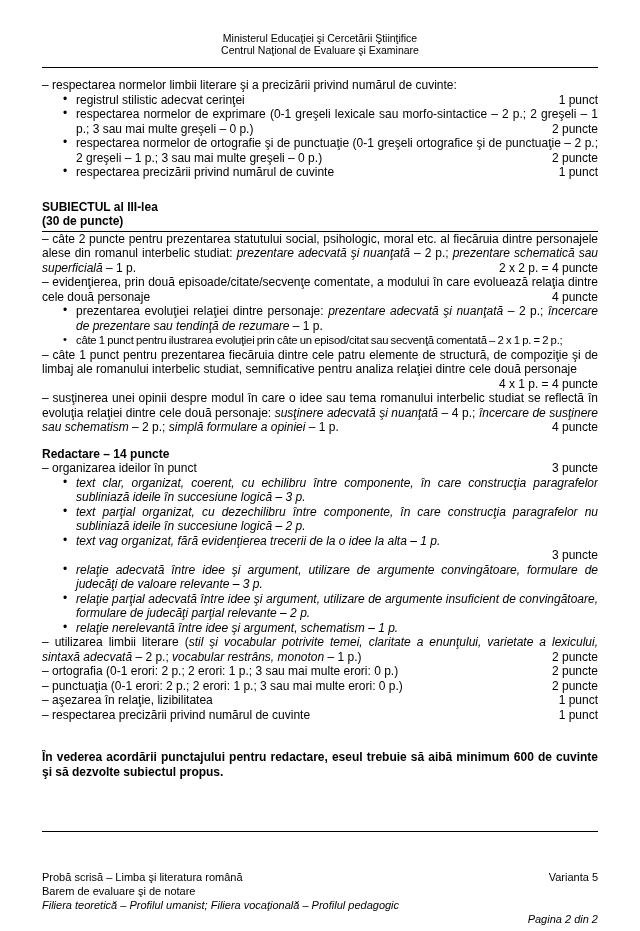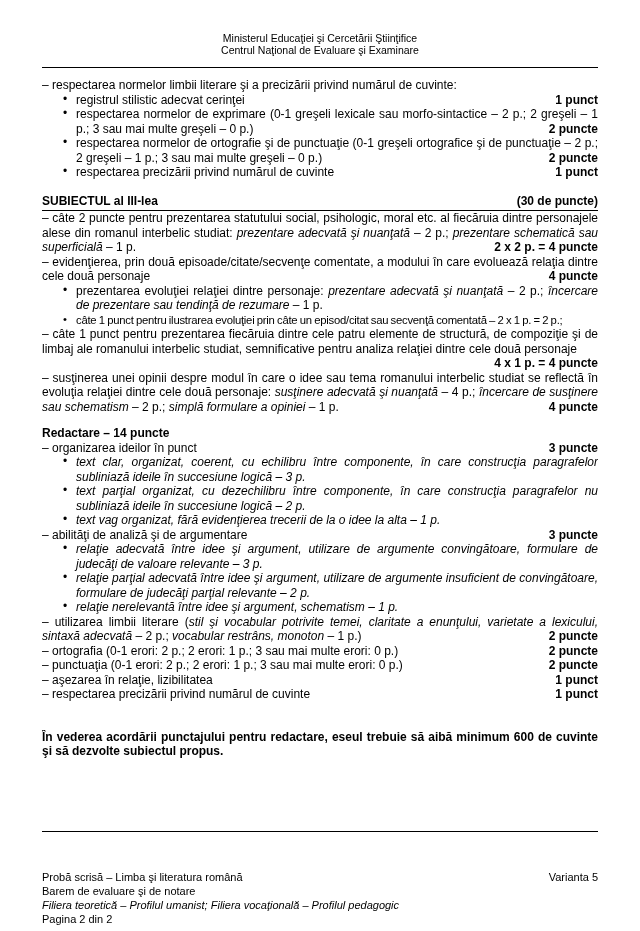--- a/index.html
+++ b/index.html
@@ -25,71 +25,71 @@
   .content {
     position: absolute; top: 78px; left: 42px; width: 556px;
     font-size: 12px; line-height: 14.5px;
     text-align: justify;
   }
   .line { overflow: hidden; }
   .bullet { position: relative; padding-left: 34px; }
   .marker { position: absolute; left: 21px; top: -1px; }
   .it { font-style: italic; }
   .bd { font-weight: bold; }
-  .points { float: right; font-weight: bold; margin-left: 10px; }
+  .points { float: right; font-weight: normal; margin-left: 10px; }
   .cond { font-size: 11.3px; letter-spacing: -0.25px; word-spacing: -0.5px; }
   .section-heading {
     display: flex; justify-content: space-between;
     font-weight: bold;
     border-bottom: 1.5px solid #000;
     padding-bottom: 2px;
   }
 
   .doc-footer {
     position: absolute; left: 42px; width: 556px; bottom: 5px;
     border-top: 1.5px solid #000;
     padding-top: 2px;
     font-size: 11px; line-height: 14px;
   }
   .f-row { display: flex; justify-content: space-between; margin-top: 36px; }
   .f-italic { font-style: italic; }
-  .f-center { text-align: left; }
+  .f-center { text-align: right; font-style: italic; }
 </style>
 </head>
 <body>
 
 <div class="page">
 
   <div class="doc-header">
     <div>Ministerul Educaţiei şi Cercetării Ştiinţifice</div>
     <div>Centrul Naţional de Evaluare şi Examinare</div>
   </div>
 
   <div class="content">
       <div class="line para"><span>– respectarea normelor limbii literare şi a precizării privind numărul de cuvinte:</span></div>
       <div class="line bullet"><span class="marker">•</span><span>registrul stilistic adecvat cerinţei</span><span class="points">1 punct</span></div>
       <div class="line bullet"><span class="marker">•</span><span>respectarea normelor de exprimare (0-1 greşeli lexicale sau morfo-sintactice – 2 p.; 2 greşeli – 1 p.; 3 sau mai multe greşeli – 0 p.)</span><span class="points">2 puncte</span></div>
       <div class="line bullet"><span class="marker">•</span><span>respectarea normelor de ortografie şi de punctuaţie (0-1 greşeli ortografice şi de punctuaţie – 2 p.; 2 greşeli – 1 p.; 3 sau mai multe greşeli – 0 p.)</span><span class="points">2 puncte</span></div>
       <div class="line bullet"><span class="marker">•</span><span>respectarea precizării privind numărul de cuvinte</span><span class="points">1 punct</span></div>
-      <div class="section-heading" style="margin-top: 14px;">
+      <div class="section-heading" style="margin-top: 20px; flex-direction: column;">
         <span>SUBIECTUL al III-lea</span>
         <span>(30 de puncte)</span>
       </div>
       <div class="line para"><span>– câte 2 puncte pentru prezentarea statutului social, psihologic, moral etc. al fiecăruia dintre personajele alese din romanul interbelic studiat: </span><span class="it">prezentare adecvată şi nuanţată</span><span> – 2 p.; </span><span class="it">prezentare schematică sau superficială</span><span> – 1 p.</span><span class="points">2 x 2 p. = 4 puncte</span></div>
       <div class="line para"><span>– evidenţierea, prin două episoade/citate/secvenţe comentate, a modului în care evoluează relaţia dintre cele două personaje</span><span class="points">4 puncte</span></div>
       <div class="line bullet"><span class="marker">•</span><span>prezentarea evoluţiei relaţiei dintre personaje: </span><span class="it">prezentare adecvată şi nuanţată</span><span> – 2 p.; </span><span class="it">încercare de prezentare sau tendinţă de rezumare</span><span> – 1 p.</span></div>
       <div class="line bullet cond"><span class="marker">•</span><span>câte 1 punct pentru ilustrarea evoluţiei prin câte un episod/citat sau secvenţă comentată – 2 x 1 p. = 2 p.;</span></div>
       <div class="line para"><span>– câte 1 punct pentru prezentarea fiecăruia dintre cele patru elemente de structură, de compoziţie şi de limbaj ale romanului interbelic studiat, semnificative pentru analiza relaţiei dintre cele două personaje</span><span class="points">4 x 1 p. = 4 puncte</span></div>
       <div class="line para"><span>– susţinerea unei opinii despre modul în care o idee sau tema romanului interbelic studiat se reflectă în evoluţia relaţiei dintre cele două personaje: </span><span class="it">susţinere adecvată şi nuanţată</span><span> – 4 p.; </span><span class="it">încercare de susţinere sau schematism</span><span> – 2 p.; </span><span class="it">simplă formulare a opiniei</span><span> – 1 p.</span><span class="points">4 puncte</span></div>
       <div class="line para" style="margin-top: 12px;"><span class="bd">Redactare – 14 puncte</span></div>
       <div class="line para"><span>– organizarea ideilor în punct</span><span class="points">3 puncte</span></div>
       <div class="line bullet"><span class="marker">•</span><span class="it">text clar, organizat, coerent, cu echilibru între componente, în care construcţia paragrafelor subliniază ideile în succesiune logică – 3 p.</span></div>
       <div class="line bullet"><span class="marker">•</span><span class="it">text parţial organizat, cu dezechilibru între componente, în care construcţia paragrafelor nu subliniază ideile în succesiune logică – 2 p.</span></div>
       <div class="line bullet"><span class="marker">•</span><span class="it">text vag organizat, fără evidenţierea trecerii de la o idee la alta – 1 p.</span></div>
-      <div class="line para"><span>– abilităţi de analiză şi de argumentare</span><span class="points">3 puncte</span></div>
+      <div class="line para"><span class="points">3 puncte</span></div>
       <div class="line bullet"><span class="marker">•</span><span class="it">relaţie adecvată între idee şi argument, utilizare de argumente convingătoare, formulare de judecăţi de valoare relevante – 3 p.</span></div>
       <div class="line bullet"><span class="marker">•</span><span class="it">relaţie parţial adecvată între idee şi argument, utilizare de argumente insuficient de convingătoare, formulare de judecăţi parţial relevante – 2 p.</span></div>
       <div class="line bullet"><span class="marker">•</span><span class="it">relaţie nerelevantă între idee şi argument, schematism – 1 p.</span></div>
       <div class="line para"><span>– utilizarea limbii literare (</span><span class="it">stil şi vocabular potrivite temei, claritate a enunţului, varietate a lexicului, sintaxă adecvată</span><span> – 2 p.; </span><span class="it">vocabular restrâns, monoton</span><span> – 1 p.)</span><span class="points">2 puncte</span></div>
       <div class="line para"><span>– ortografia (0-1 erori: 2 p.; 2 erori: 1 p.; 3 sau mai multe erori: 0 p.)</span><span class="points">2 puncte</span></div>
       <div class="line para"><span>– punctuaţia (0-1 erori: 2 p.; 2 erori: 1 p.; 3 sau mai multe erori: 0 p.)</span><span class="points">2 puncte</span></div>
       <div class="line para"><span>– aşezarea în relaţie, lizibilitatea</span><span class="points">1 punct</span></div>
       <div class="line para"><span>– respectarea precizării privind numărul de cuvinte</span><span class="points">1 punct</span></div>
       <div class="line para" style="margin-top: 28px;"><span class="bd">În vederea acordării punctajului pentru redactare, eseul trebuie să aibă minimum 600 de cuvinte şi să dezvolte subiectul propus.</span></div>
     </div>

